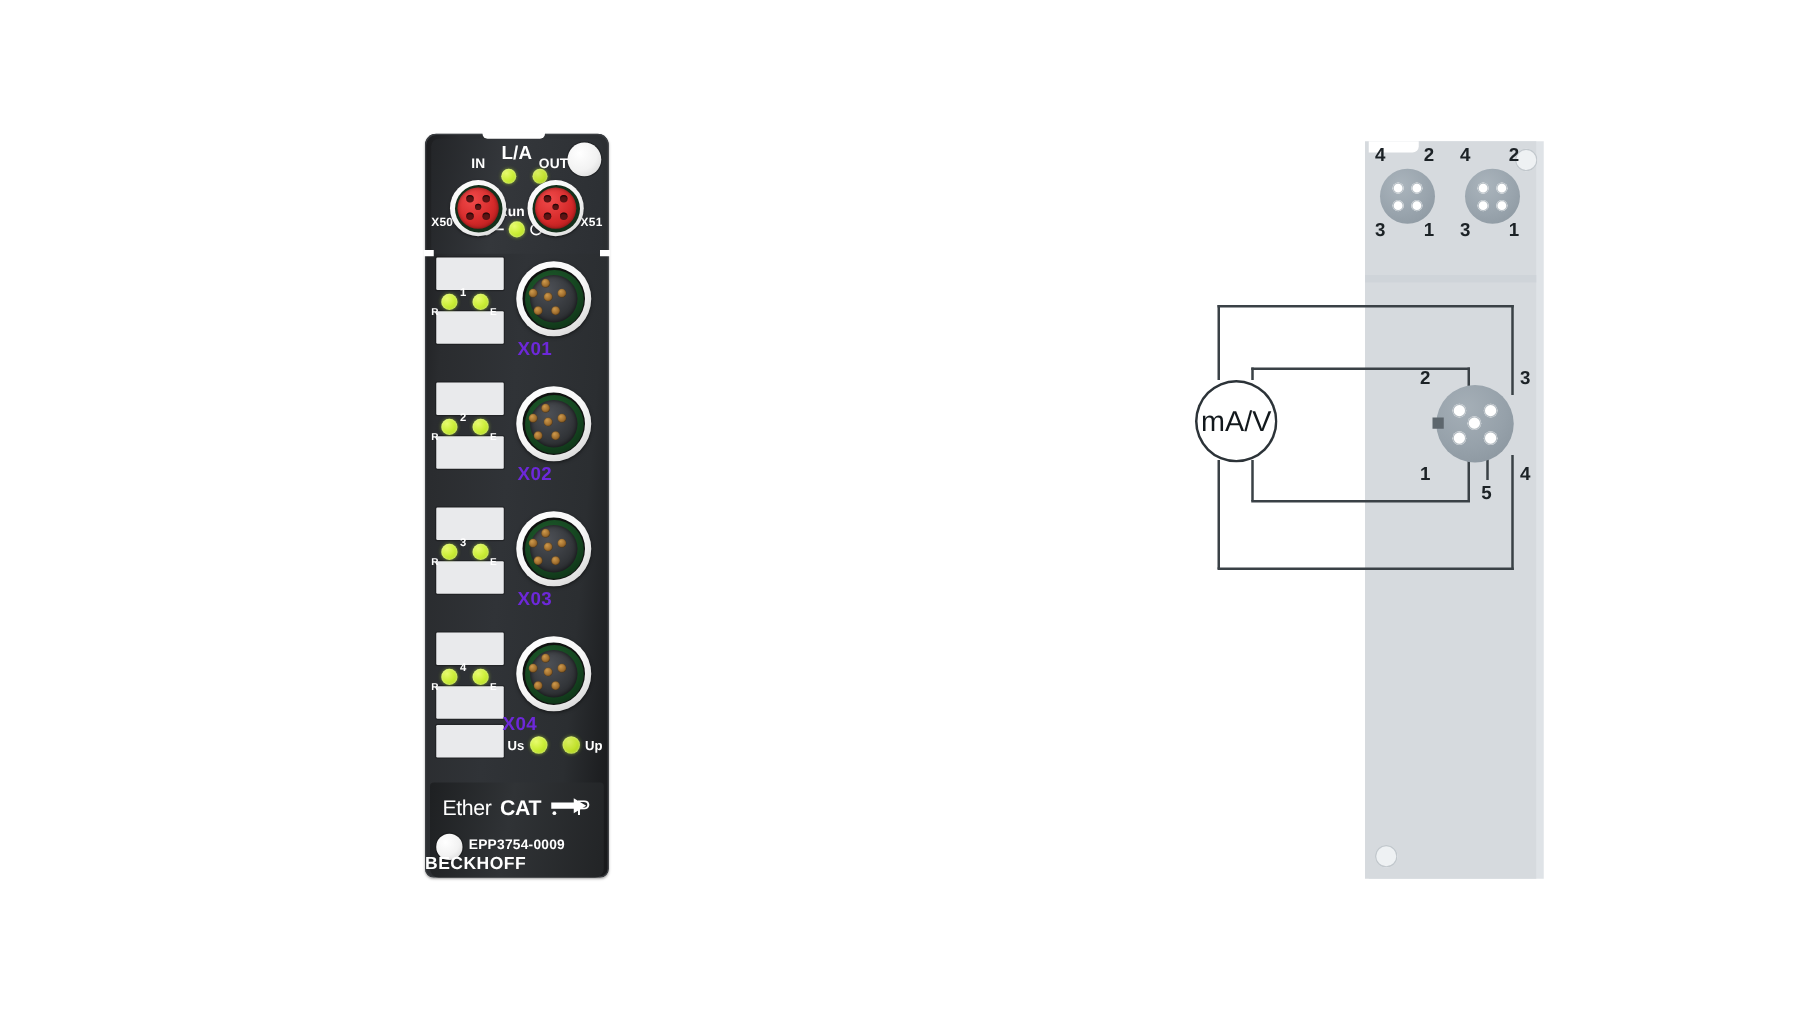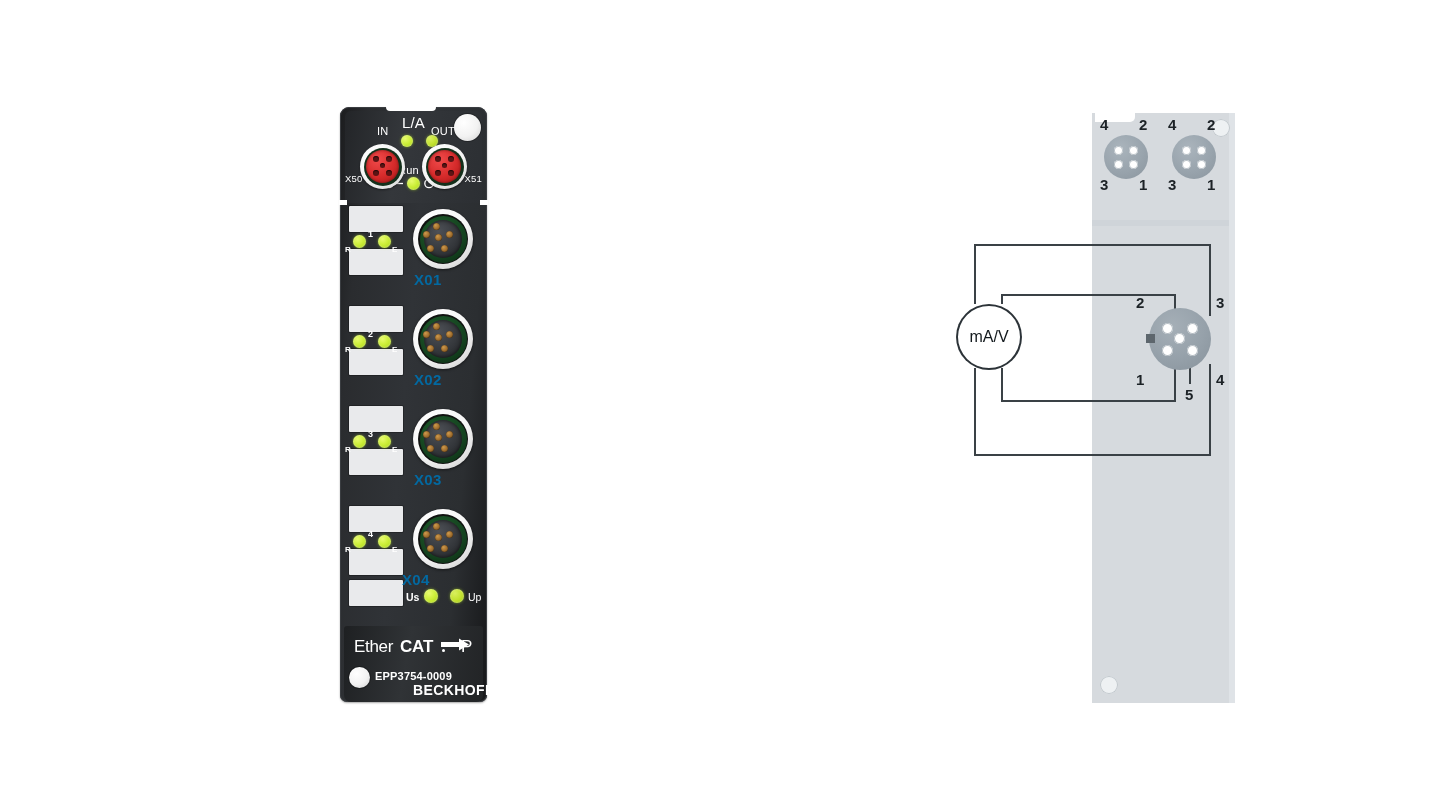--- a/index.html
+++ b/index.html
@@ -39,21 +39,21 @@
   
   .screw{
     position:absolute;border-radius:50%;
     background:radial-gradient(circle at 36% 32%,#ffffff 0%,#f2f2f2 55%,#cfcfcf 100%);
     box-shadow:0 0 0 1px rgba(0,0,0,.25);
   }
   .screw-tr{right:6px;top:7px;width:27px;height:27px;}
   .screw-bl{left:9px;top:560px;width:21px;height:21px;}
 
   
-  .lbl{position:absolute;color:#fff;font-weight:normal;letter-spacing:.2px;line-height:1;}
+  .lbl{position:absolute;color:#fff;font-weight:bold;letter-spacing:.2px;line-height:1;}
   .t-la{left:0;top:8px;width:147px;text-align:center;font-size:15px;}
   .t-in{left:37px;top:19px;font-size:11px;}
   .t-out{left:91px;top:19px;font-size:11px;}
   .t-run{left:58px;top:58px;font-size:11px;}
   .t-x50{left:5px;top:67px;font-size:9.5px;}
   .t-x51{right:5px;top:67px;font-size:9.5px;}
 
   
   .led{
     position:absolute;border-radius:50%;
@@ -99,37 +99,37 @@
     background:radial-gradient(circle at 35% 30%,#cf9a4c 0%,#9c6b2c 60%,#5d3d14 100%);
     box-shadow:inset 0 0 1px rgba(0,0,0,.8);}
 
   
   .strip{position:absolute;background:#e9eaec;border-radius:1px;box-shadow:0 0 0 1px rgba(0,0,0,.25);}
 
   
   .chan-no{position:absolute;color:#fff;font-size:9px;font-weight:bold;}
   .chan-r{position:absolute;color:#fff;font-size:8px;font-weight:bold;}
   .chan-e{position:absolute;color:#fff;font-size:8px;font-weight:bold;}
-  .xname{position:absolute;color:#0369a1;font-size:15px;font-weight:bold;letter-spacing:.3px;}
+  .xname{position:absolute;color:#6d28d9;font-size:15px;font-weight:bold;letter-spacing:.3px;}
 
   .t-us{position:absolute;color:#fff;font-size:10.5px;font-weight:bold;}
-  .t-up{position:absolute;color:#fff;font-size:10.5px;font-weight:normal;}
+  .t-up{position:absolute;color:#fff;font-size:10.5px;font-weight:bold;}
 
   
   .ecat{position:absolute;left:14px;top:528px;width:120px;height:24px;color:#fff;}
   .ecat .e1{position:absolute;left:0;top:2px;font-size:17px;font-weight:normal;letter-spacing:-.3px;}
   .ecat .e2{position:absolute;left:46px;top:2px;font-size:17px;font-weight:bold;letter-spacing:-.2px;}
   .ecat .dot{position:absolute;left:88px;top:14px;width:3px;height:3px;background:#fff;border-radius:50%;}
   .ecat .pp{position:absolute;left:107px;top:2px;font-size:17px;}
   .arrow-logo{position:absolute;left:84px;top:-1px;width:32px;height:20px;}
 
   .model{position:absolute;left:0;top:563px;width:147px;text-align:center;color:#fff;
          font-size:11px;font-weight:bold;letter-spacing:.2px;}
-  .brand{position:absolute;left:0;top:575px;width:151px;text-align:center;color:#fff;
-         font-size:14px;font-weight:bold;letter-spacing:.4px;padding-left:38px;}
+  .brand{position:absolute;left:0;top:575px;width:151px;text-align:left;color:#fff;
+         font-size:14px;font-weight:bold;letter-spacing:.4px;}
 
   
   .diagram{position:absolute;left:940px;top:100px;width:330px;height:620px;}
 
   .panel{
     position:absolute;left:155px;top:13px;width:140px;height:590px;
     background:#d6dade;
   }
   .panel-shadow{
     position:absolute;left:155px;top:13px;width:140px;height:590px;
@@ -159,21 +159,21 @@
 
   
   .wire{position:absolute;background:#3a4146;}
   .wh{height:2px;}
   .wv{width:2px;}
 
   .meter{
     position:absolute;left:16px;top:204px;width:66px;height:66px;border-radius:50%;
     background:#ffffff;box-shadow:inset 0 0 0 2px #2c3338;
     display:flex;align-items:center;justify-content:center;
-    font-size:16px;color:#12181c;
+    font-size:23px;color:#12181c;
   }
   .pinlabel{position:absolute;font-size:15px;font-weight:bold;color:#1c2226;line-height:1;}
 </style>
 </head>
 <body>
 
 <div class="stage">
 
   <div class="module">
     <div class="body-main"></div>

